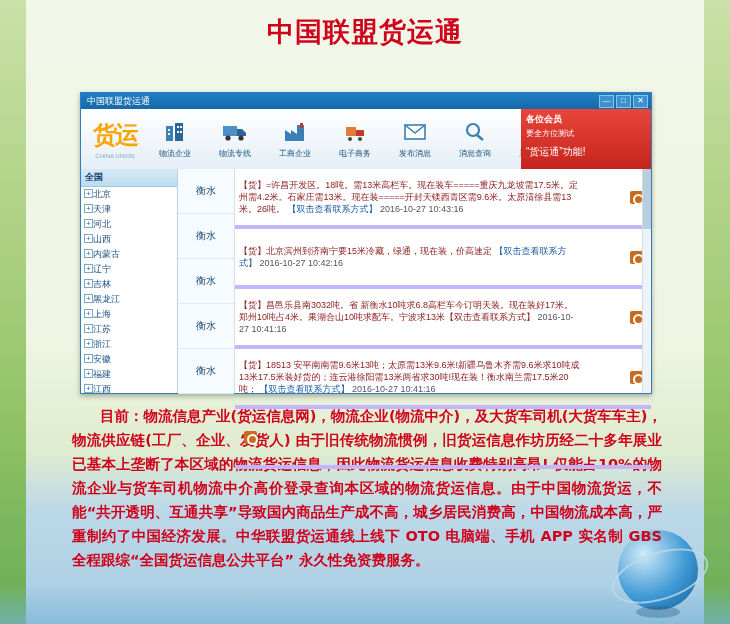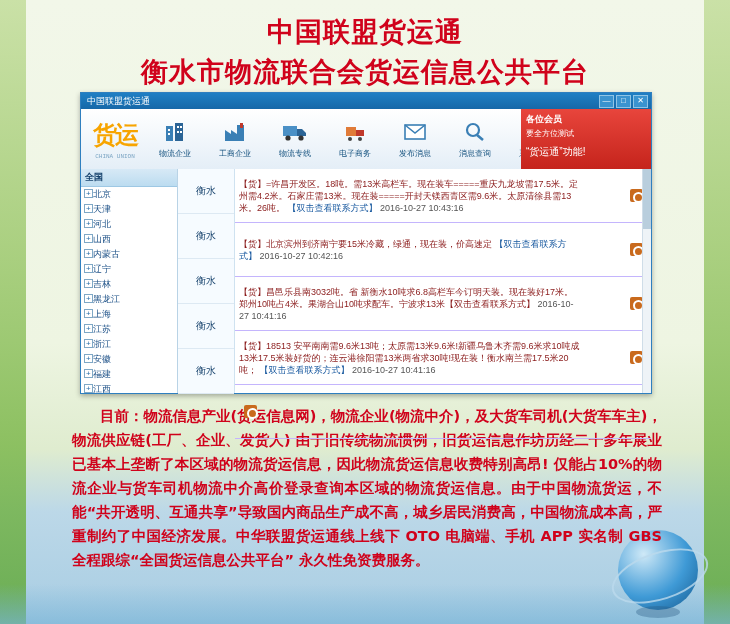--- a/index.html
+++ b/index.html
@@ -24,21 +24,21 @@
   .app{position:absolute;left:80px;top:92px;width:570px;height:300px;
        border:1px solid #2f7fbf;background:#eef4f9;box-shadow:0 2px 5px rgba(0,0,0,.3);z-index:6;}
   .titlebar{height:16px;background:linear-gradient(to bottom,#1f7fc4,#1668a8);
        color:#fff;font-size:9px;line-height:16px;padding-left:6px;position:relative;}
   .winbtns{position:absolute;right:3px;top:2px;display:flex;gap:2px;}
   .winbtn{width:13px;height:11px;background:#3a93cf;border:1px solid #8fc4e6;color:#fff;
        font-size:8px;line-height:10px;text-align:center;}
 
   .toolbar{height:60px;background:linear-gradient(to bottom,#ffffff,#e4eef7);
        display:flex;align-items:center;padding-left:4px;position:relative;}
-  .logo{width:60px;height:52px;display:flex;flex-direction:column;align-items:center;justify-content:center;font-family:Liberation Mono, monospace;}
+  .logo{width:60px;height:52px;display:flex;flex-direction:column;align-items:center;justify-content:center;}
   .logo .glyph{font-size:24px;color:#f7a400;font-weight:bold;letter-spacing:-2px;}
   .logo .sub{font-size:6px;color:#7da6c4;margin-top:2px;}
   .tbitem{width:60px;height:56px;display:flex;flex-direction:column;align-items:center;justify-content:center;cursor:pointer;}
   .tbitem .ic{height:26px;display:flex;align-items:center;justify-content:center;}
   .tbitem .lb{font-size:8px;color:#15527f;margin-top:3px;white-space:nowrap;}
   .promo{position:absolute;right:0;top:0;width:130px;height:60px;
       background:linear-gradient(to bottom,#e8453c,#c5241c);color:#fff;padding:4px 5px;box-sizing:border-box;}
   .promo .p1{font-size:9px;font-weight:bold;}
   .promo .p2{font-size:8px;margin-top:2px;line-height:11px;}
   .promo .p3{font-size:10px;margin-top:6px;}
@@ -49,21 +49,21 @@
       padding:2px 4px;border-bottom:1px solid #9ec8e4;font-weight:bold;}
   .side-item{font-size:9px;color:#1b4f86;padding:1px 4px 1px 12px;position:relative;line-height:13px;}
   .side-item .box{position:absolute;left:3px;top:2px;width:7px;height:7px;border:1px solid #7fa8c6;background:#fff;}
   .side-item .box:after{content:"+";position:absolute;left:1px;top:-3px;font-size:8px;color:#2a6ea8;}
 
   .midcol{width:56px;background:#f6fbff;border-right:1px solid #cfe2f0;}
   .midcell{height:44px;display:flex;align-items:center;justify-content:center;font-size:10px;
       color:#14406b;border-bottom:1px solid #dde9f3;}
 
   .listwrap{flex:1;background:#fff;position:relative;}
-  .row{height:54px;border-bottom:1px solid #c4b5fd;display:flex;align-items:center;padding:2px 4px;box-sizing:border-box;gap:44px;}
+  .row{height:60px;border-bottom:4px solid #c4b5fd;display:flex;align-items:center;padding:2px 4px;box-sizing:border-box;gap:44px;}
   .row .txt{flex:1;font-size:9px;color:#8a1a1a;line-height:12px;}
   .row .txt .l2{color:#1a5aa0;}
   .row .txt .ts{color:#555;}
   .row .act{width:22px;display:flex;align-items:center;justify-content:center;}
   .phone{width:13px;height:13px;background:#c96a1d;border-radius:2px;position:relative;}
   .phone:after{content:"";position:absolute;left:3px;top:3px;width:7px;height:7px;border:2px solid #fff;border-radius:50%;}
   .scroll{position:absolute;right:0;top:0;width:8px;height:100%;background:#eef3f7;border-left:1px solid #cfdde8;}
   .scroll .thumb{position:absolute;top:0;left:0;width:8px;height:60px;background:#b9cedd;}
 
   
@@ -84,21 +84,20 @@
      background:linear-gradient(to bottom,rgba(150,200,228,0),rgba(120,180,215,.65));}
 </style>
 </head>
 <body>
 
 <div class="leaf-left"></div>
 <div class="leaf-right"></div>
 
 <div class="titles">
   <div class="title1">中国联盟货运通</div>
-  <div class="title2">衡水市物流联合会货运信息公共平台</div>
 </div>
 
 <div class="app">
   <div class="titlebar">
     <span>中国联盟货运通</span>
     <div class="winbtns">
       <div class="winbtn">—</div>
       <div class="winbtn">□</div>
       <div class="winbtn">✕</div>
     </div>
@@ -121,38 +120,38 @@
             <rect x="17" y="6" width="2" height="2" fill="#fff"></rect>
             <rect x="14" y="11" width="2" height="2" fill="#fff"></rect>
             <rect x="17" y="11" width="2" height="2" fill="#fff"></rect>
           </svg>
       </div>
       <div class="lb">物流企业</div>
     </div>
 
     <div class="tbitem">
       <div class="ic">
-        <svg width="24" height="22" viewBox="0 0 24 22">
-            <path d="M2 20V9l6 4V9l6 4V4h7v16z" fill="#3a7fb5"></path>
-            <rect x="17" y="2" width="3" height="5" fill="#c0392b"></rect>
-          </svg>
-      </div>
-      <div class="lb">工商企业</div>
-    </div>
-
-    <div class="tbitem">
-      <div class="ic">
         <svg width="26" height="22" viewBox="0 0 26 22">
             <rect x="1" y="5" width="14" height="10" fill="#4a90c6"></rect>
             <path d="M15 8h5l4 4v3h-9z" fill="#2b6496"></path>
             <circle cx="6" cy="17" r="2.6" fill="#333"></circle>
             <circle cx="19" cy="17" r="2.6" fill="#333"></circle>
           </svg>
       </div>
       <div class="lb">物流专线</div>
+    </div>
+
+    <div class="tbitem">
+      <div class="ic">
+        <svg width="24" height="22" viewBox="0 0 24 22">
+            <path d="M2 20V9l6 4V9l6 4V4h7v16z" fill="#3a7fb5"></path>
+            <rect x="17" y="2" width="3" height="5" fill="#c0392b"></rect>
+          </svg>
+      </div>
+      <div class="lb">工商企业</div>
     </div>
 
     <div class="tbitem">
       <div class="ic">
         <svg width="24" height="22" viewBox="0 0 24 22">
             <rect x="3" y="6" width="10" height="9" fill="#e07b39"></rect>
             <rect x="13" y="9" width="8" height="6" fill="#c0392b"></rect>
             <circle cx="7" cy="18" r="2" fill="#444"></circle>
             <circle cx="17" cy="18" r="2" fill="#444"></circle>
           </svg>

